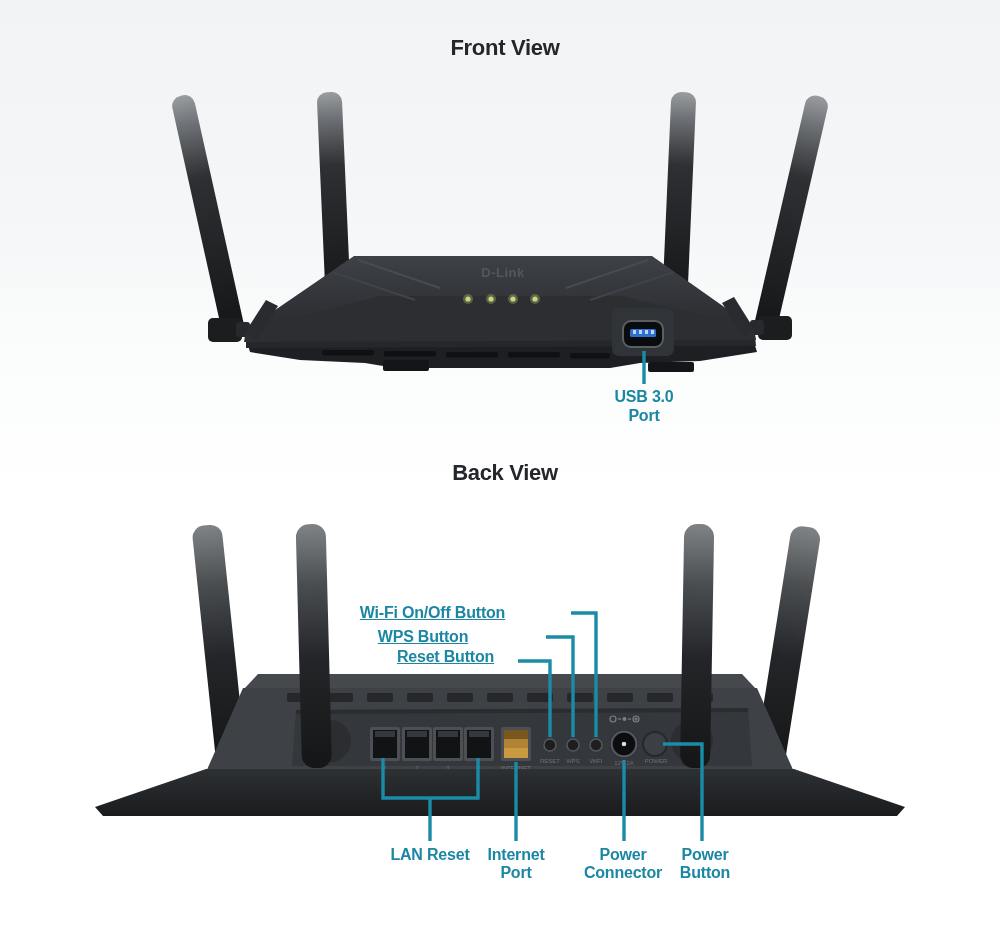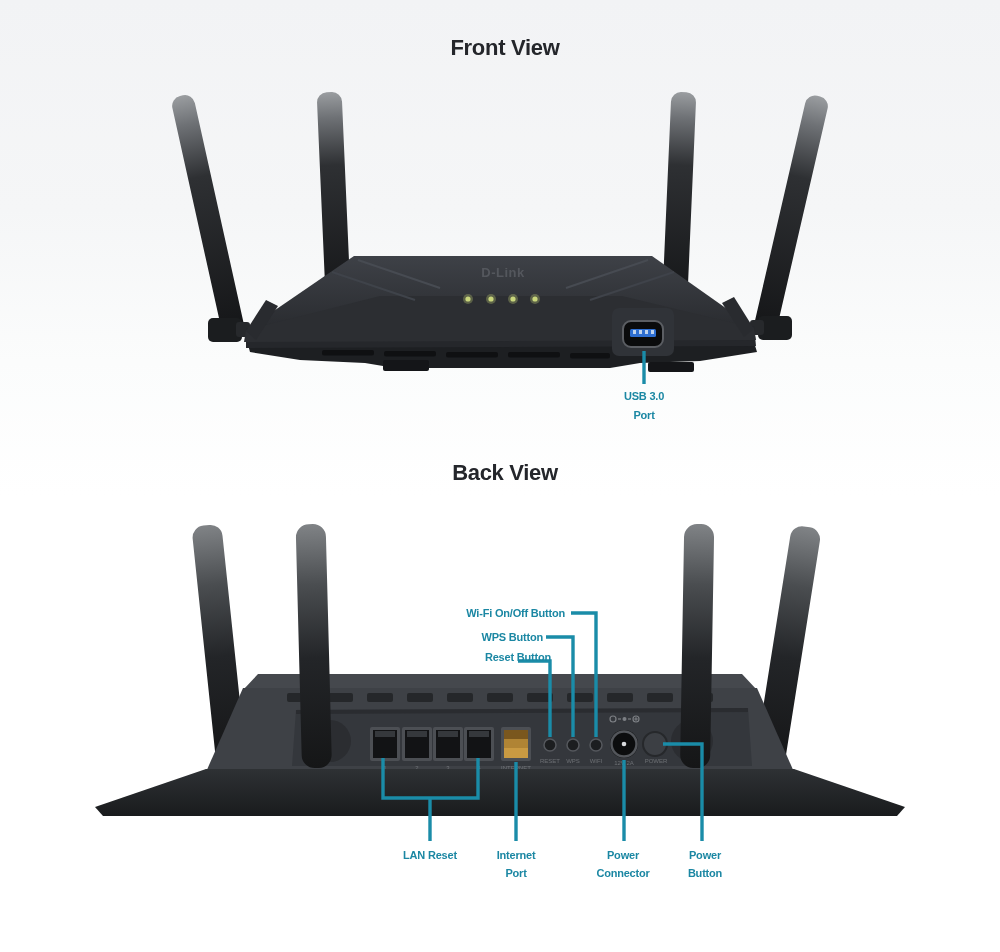--- a/index.html
+++ b/index.html
@@ -8,25 +8,25 @@
     background:linear-gradient(180deg,#f2f3f5 0%,#f5f6f7 22%,#fbfcfc 38%,#ffffff 52%,#ffffff 100%);
     font-family:"Liberation Sans",sans-serif;
   }
   .abs{position:absolute;}
   .view-title{
     left:0;width:1010px;text-align:center;
     font-size:22px;font-weight:bold;letter-spacing:-0.3px;
     color:var(--title,#24262b);
   }
   .callout-label{
-    font-size:11px;font-weight:600;letter-spacing:-0.2px;line-height:18px;
+    font-size:16px;font-weight:600;letter-spacing:-0.2px;line-height:18px;
     color:var(--label,#1b87a3);
   }
   .center{text-align:center;}
-  .right{text-align:right;}
+  .right{text-align:center;text-decoration:underline;}
   svg{position:absolute;left:0;display:block;}
   svg text{font-family:"Liberation Sans",sans-serif;}
   .callout-line{stroke:var(--accent,#1a8ca8);stroke-width:3.4;fill:none;}
   .led{fill:var(--led,#c9d67c);}
   .led-glow{fill:var(--led,#c9d67c);opacity:.3;}
   .usb-tab{fill:var(--usb_tab,#2e6fd2);}
   .inet{fill:var(--internet_port,#b08434);}
   .panel-label{font-size:6px;fill:#9a9da1;opacity:.55;}
 </style>
 </head>

